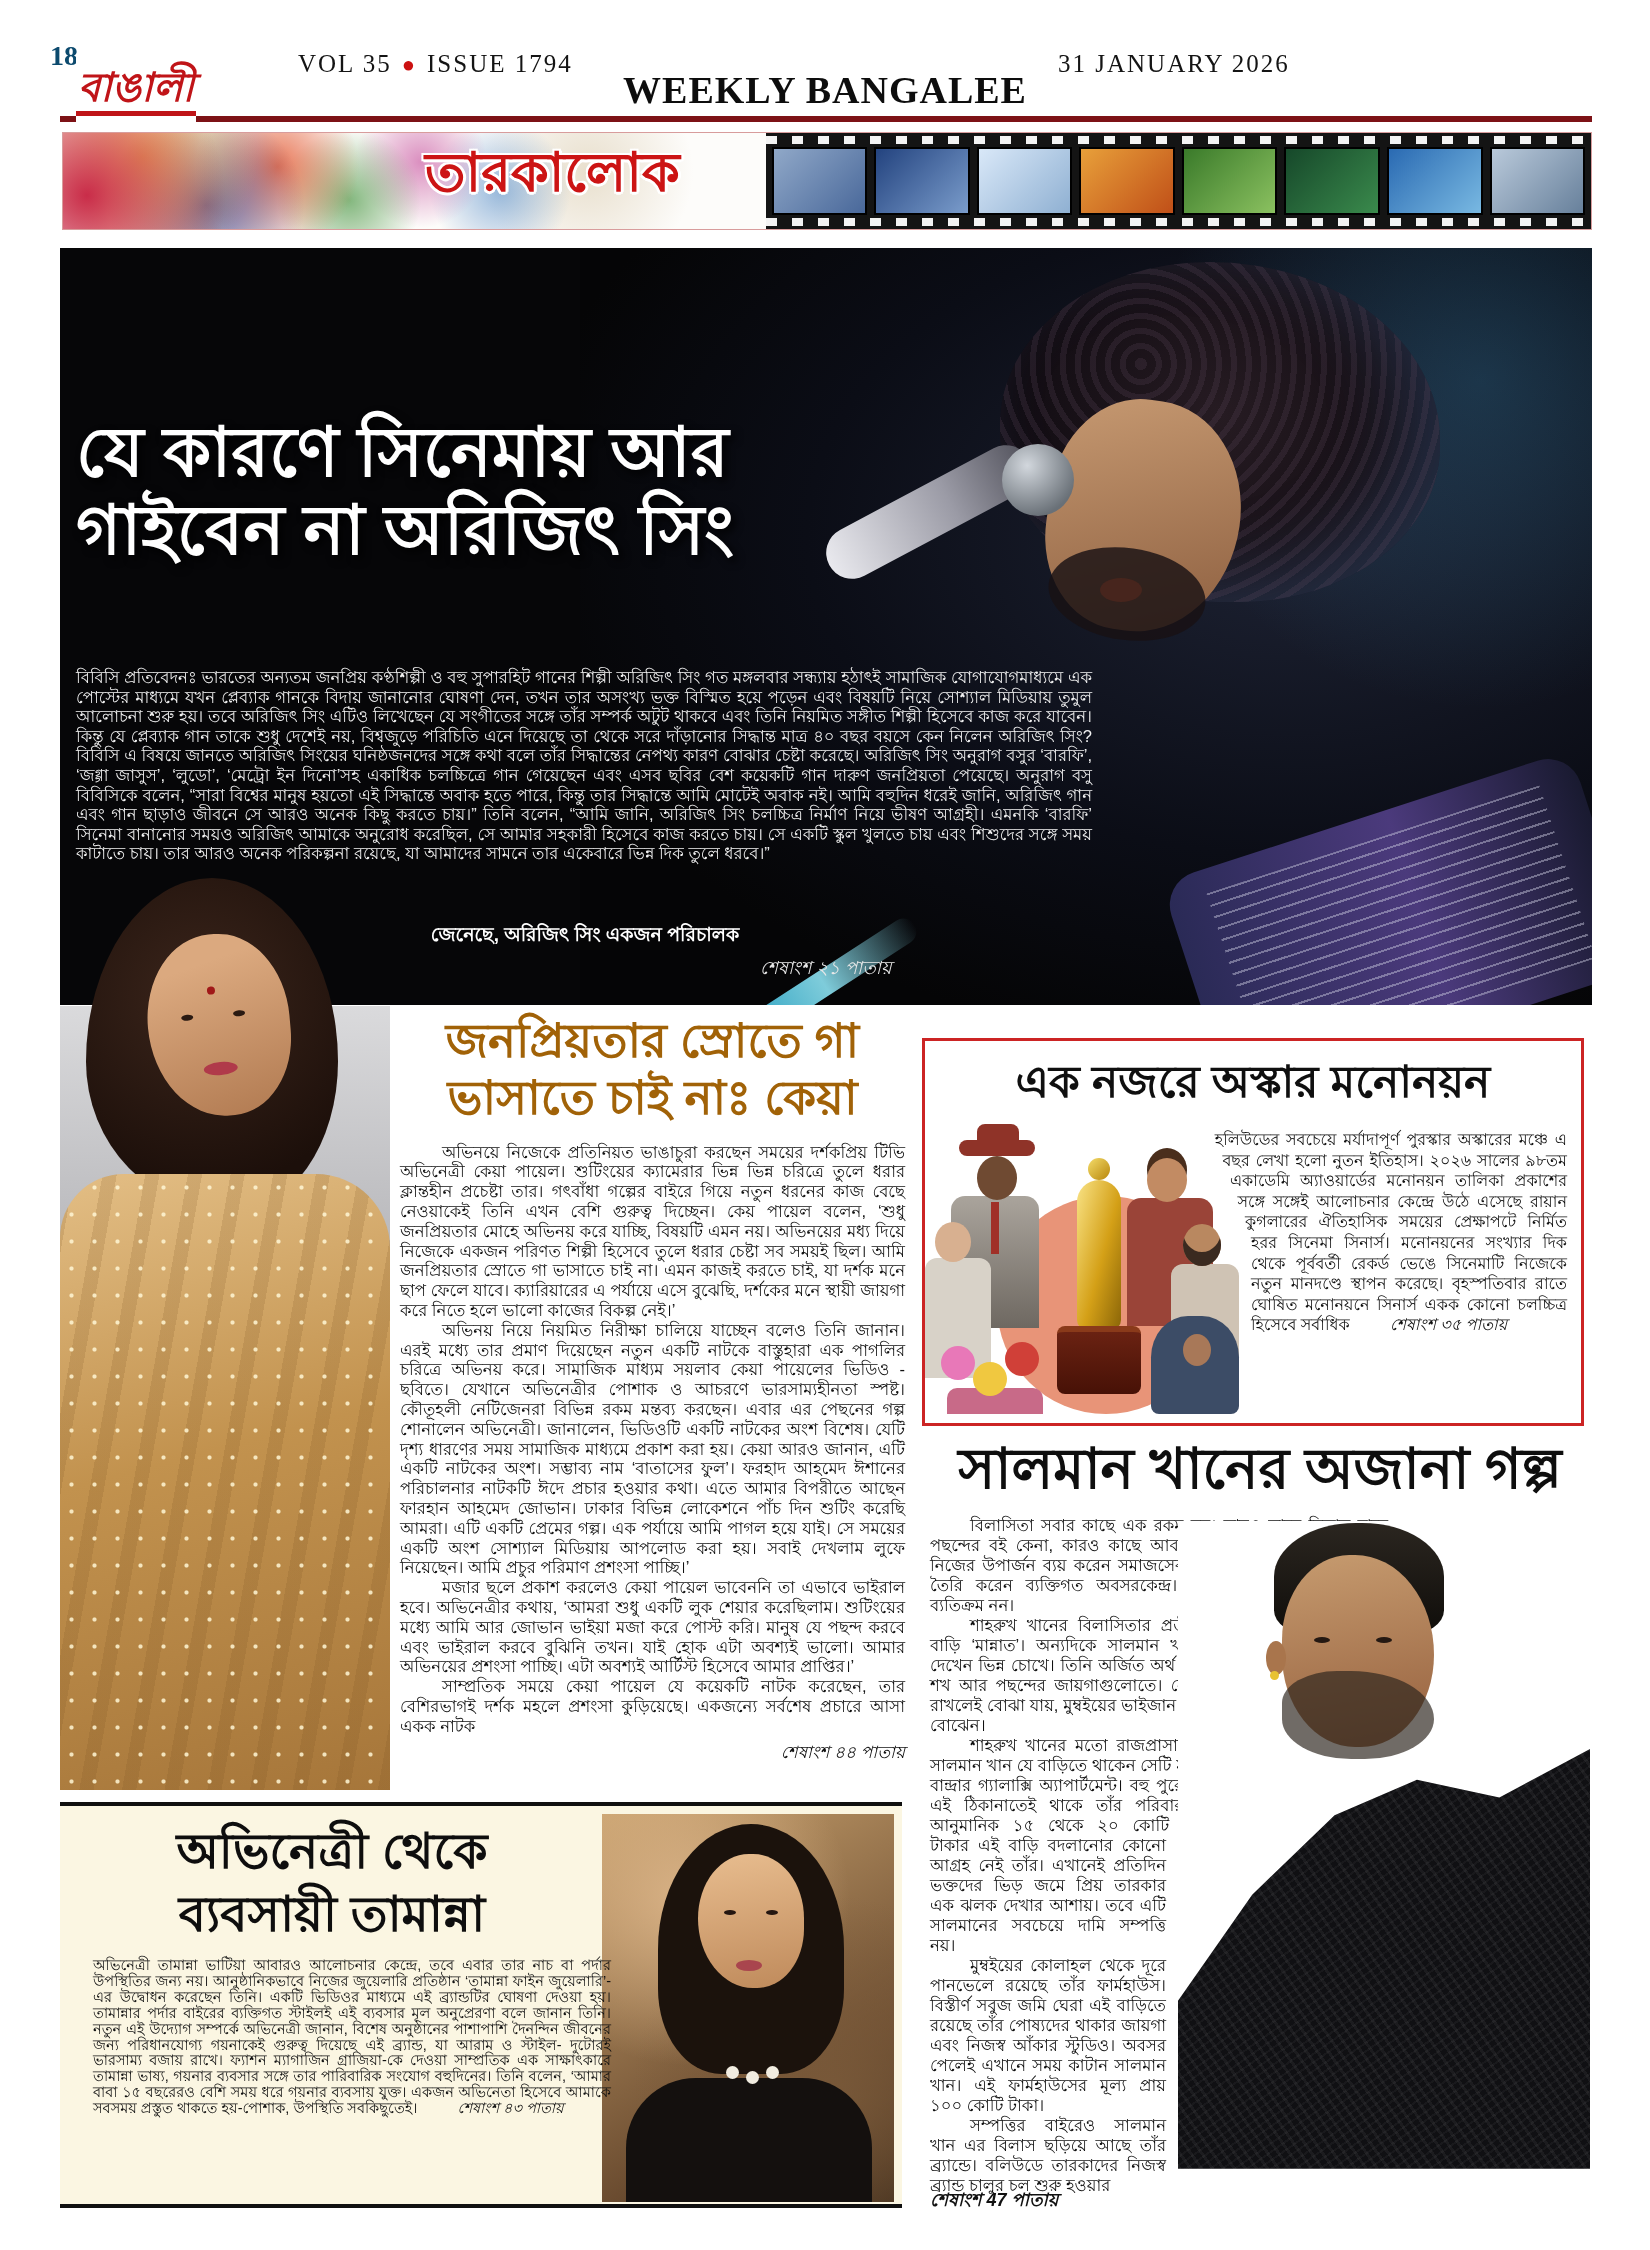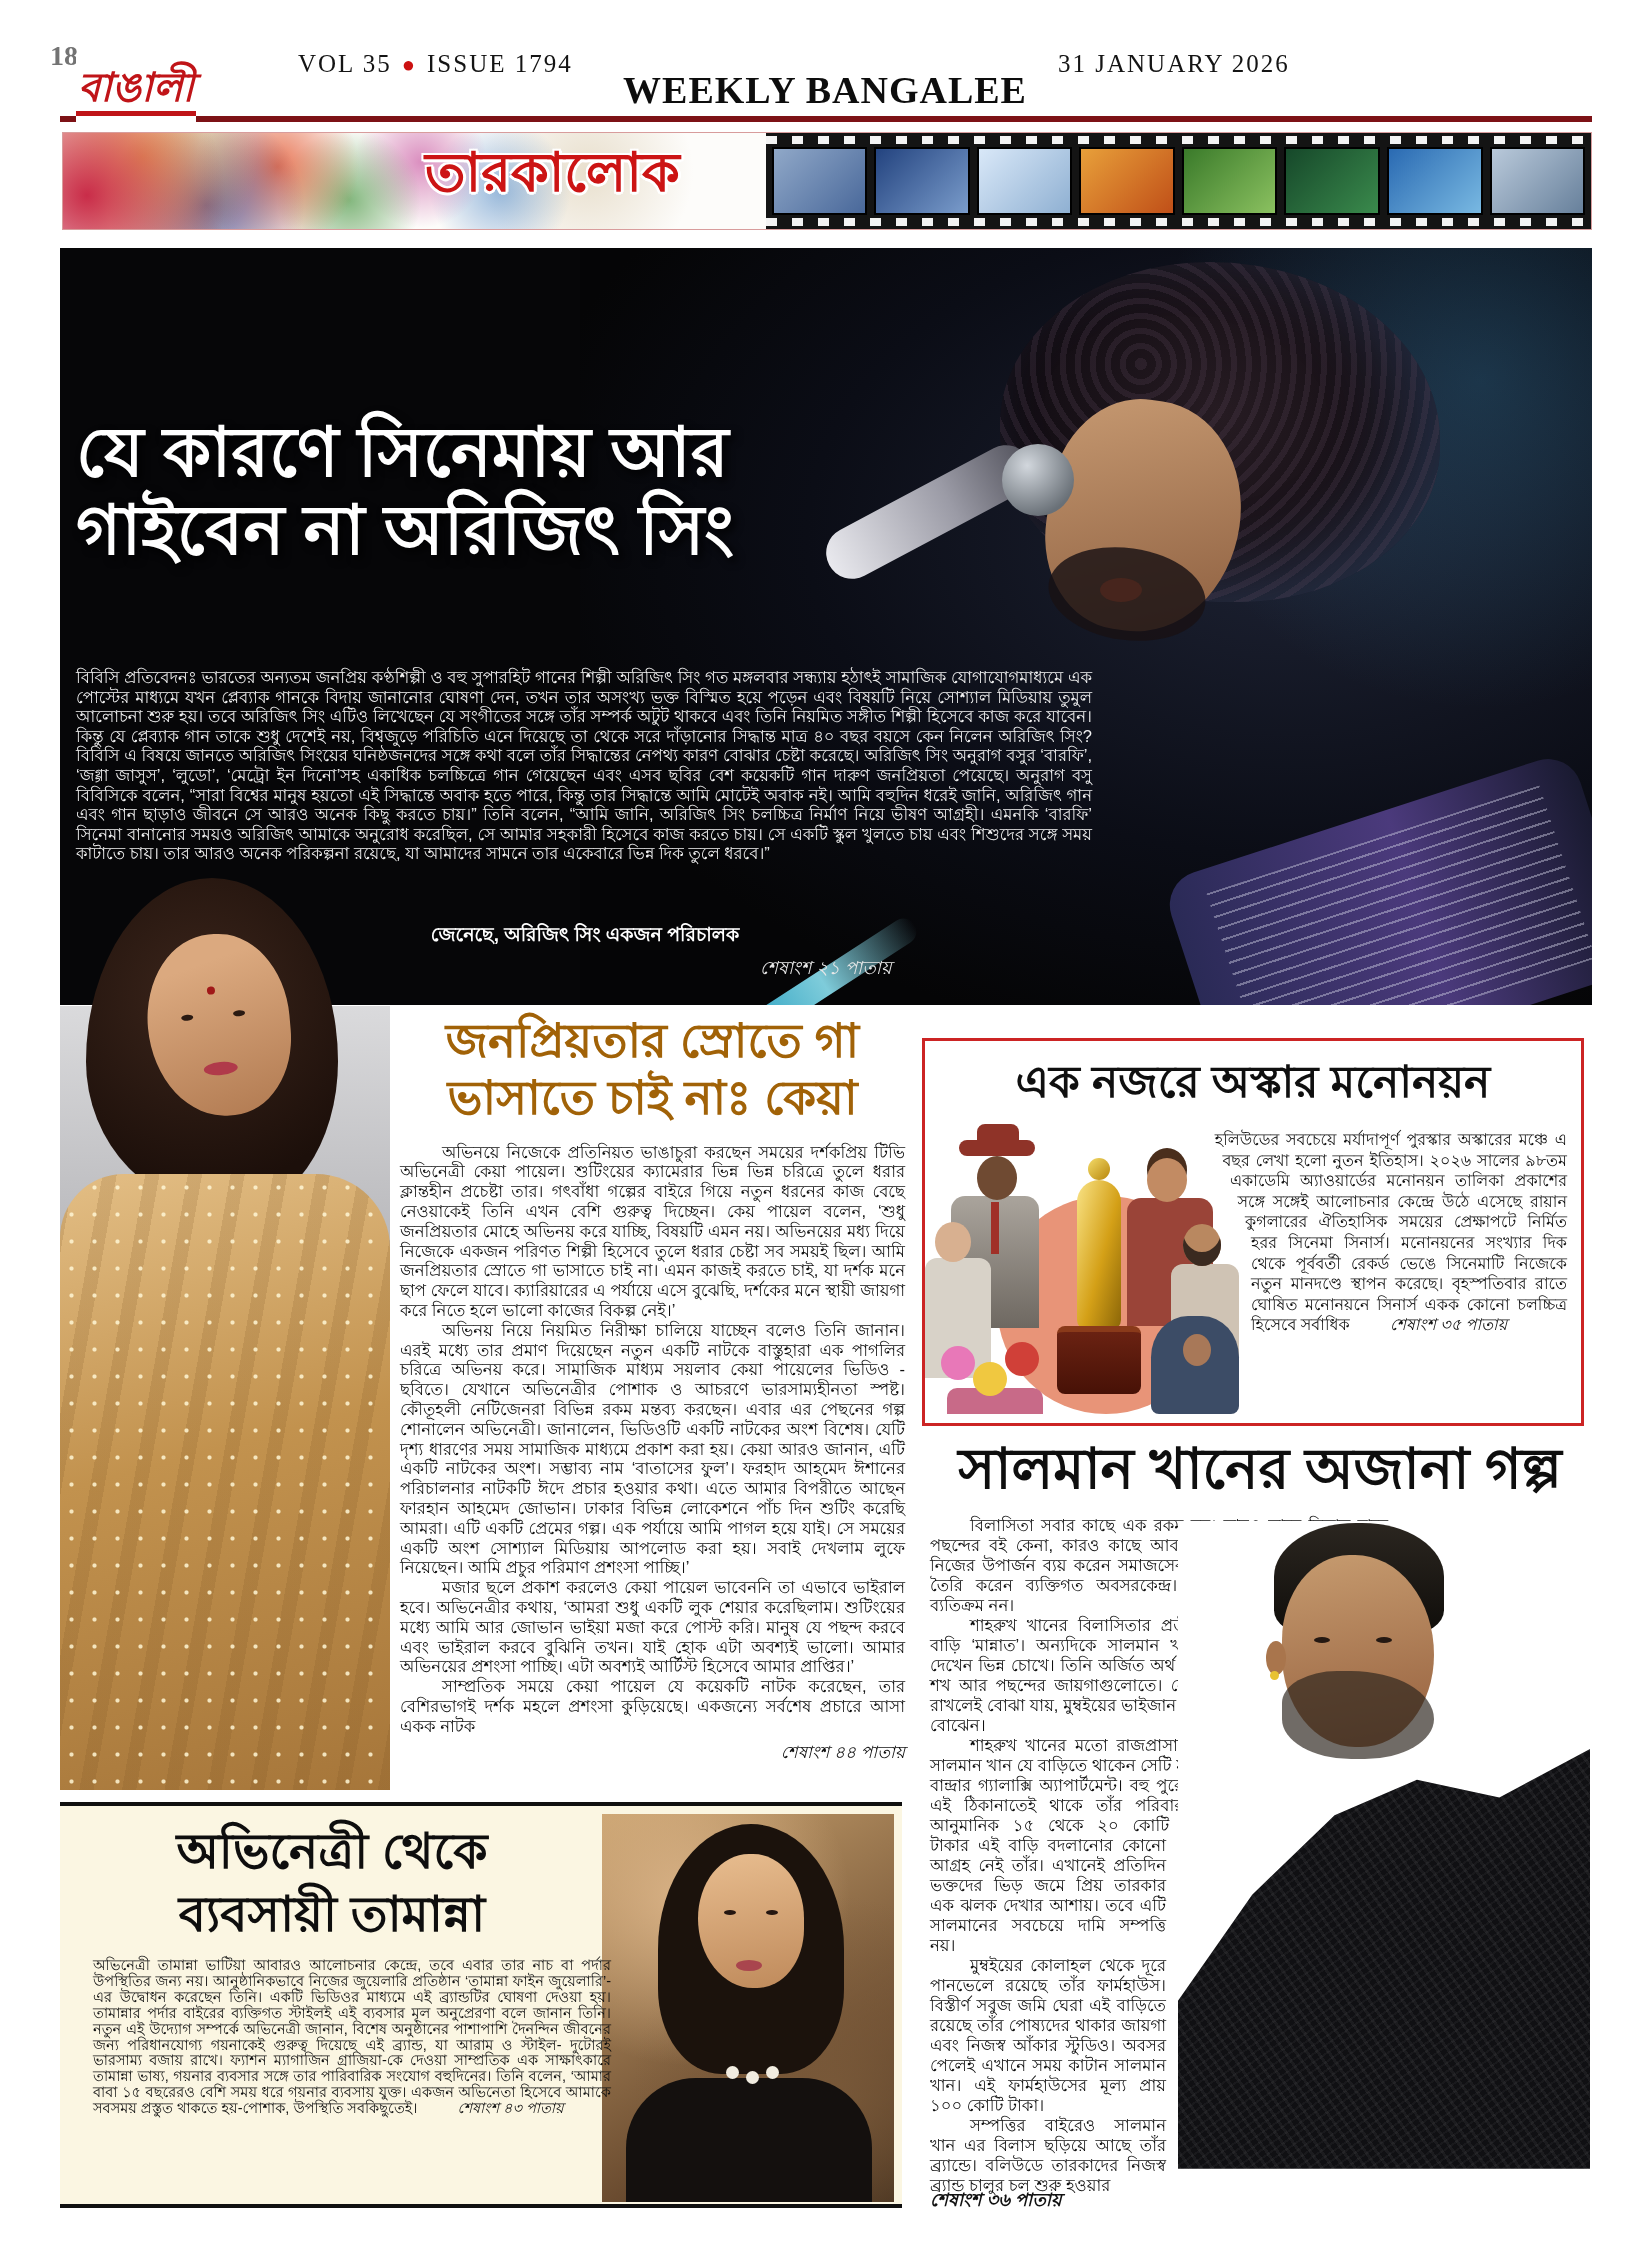--- a/index.html
+++ b/index.html
@@ -1,21 +1,21 @@
 <!DOCTYPE html>
 <html><head>
 <meta charset="utf-8">
 <style>
   html,body{margin:0;padding:0;background:#e8e8e8;}
   #page{position:relative;width:1650px;height:2250px;background:#ffffff;overflow:hidden;
         font-family:"Liberation Sans","DejaVu Sans",sans-serif;color:#111;}
   .abs{position:absolute;}
 
   
-  .page-num{left:50px;top:40px;font:bold 28px "Liberation Serif",serif;color:#737373;}
+  .page-num{left:50px;top:40px;font:bold 28px "Liberation Serif",serif;color:#0c4a6e;}
   .logo{left:76px;top:54px;width:120px;height:76px;background:#fff;display:flex;flex-direction:column;
         align-items:center;justify-content:center;z-index:3;}
   .logo .big{color:#c01418;font:bold italic 40px "Liberation Serif",serif;line-height:1;}
   .logo .bar{width:100%;height:5px;background:#c01418;margin-top:3px;}
   .vol-issue{left:298px;top:50px;font:25px "Liberation Serif",serif;letter-spacing:2px;color:#141414;}
   .vol-issue .dot{color:#cc1111;font-size:22px;padding:0 10px;}
   .masthead{left:0;right:0;top:40px;text-align:center;font:bold 38px "Liberation Serif",serif;
             letter-spacing:1px;color:#0d0d0d;margin-top:28px;}
   .hdr-date{left:1058px;top:50px;font:25px "Liberation Serif",serif;letter-spacing:2px;color:#141414;}
   .header-rule{left:60px;top:116px;width:1532px;height:6px;background:#7d1216;}
@@ -325,21 +325,21 @@
         <div class="sal-ear"></div>
         <div class="sal-ring"></div>
         <div class="sal-jacket"></div>
       </div>
       <p>বিলাসিতা সবার কাছে এক রকম নয়। কারও কাছে বিলাস মানে পছন্দের বই কেনা, কারও কাছে আবার দামি গাড়ি বা বাড়ি। কেউ নিজের উপার্জন ব্যয় করেন সমাজসেবায়, আবার কেউ শখের বশে তৈরি করেন ব্যক্তিগত অবসরকেন্দ্র। বলিউড তারকারাও এর ব্যতিক্রম নন।</p>
       <p>শাহরুখ খানের বিলাসিতার প্রতীক তাঁর ২০০ কোটির বাড়ি ‘মান্নাত’। অন্যদিকে সালমান খান তাঁর বিলাসিতাকে দেখেন ভিন্ন চোখে। তিনি অর্জিত অর্থ ব্যয় করেছেন নিজের শখ আর পছন্দের জায়গাগুলোতে। সেই তালিকায় চোখ রাখলেই বোঝা যায়, মুম্বইয়ের ভাইজান বিলাস বলতে কী বোঝেন।</p>
       <p>শাহরুখ খানের মতো রাজপ্রাসাদ নয়, তবু সালমান খান যে বাড়িতে থাকেন সেটি মুম্বইয়ের বান্দ্রার গ্যালাক্সি অ্যাপার্টমেন্ট। বহু পুরোনো এই ঠিকানাতেই থাকে তাঁর পরিবার। আনুমানিক ১৫ থেকে ২০ কোটি টাকার এই বাড়ি বদলানোর কোনো আগ্রহ নেই তাঁর। এখানেই প্রতিদিন ভক্তদের ভিড় জমে প্রিয় তারকার এক ঝলক দেখার আশায়। তবে এটি সালমানের সবচেয়ে দামি সম্পত্তি নয়।</p>
       <p>মুম্বইয়ের কোলাহল থেকে দূরে পানভেলে রয়েছে তাঁর ফার্মহাউস। বিস্তীর্ণ সবুজ জমি ঘেরা এই বাড়িতে রয়েছে তাঁর পোষ্যদের থাকার জায়গা এবং নিজস্ব আঁকার স্টুডিও। অবসর পেলেই এখানে সময় কাটান সালমান খান। এই ফার্মহাউসের মূল্য প্রায় ১০০ কোটি টাকা।</p>
       <p>সম্পত্তির বাইরেও সালমান খান এর বিলাস ছড়িয়ে আছে তাঁর ব্র্যান্ডে। বলিউডে তারকাদের নিজস্ব ব্র্যান্ড চালুর চল শুরু হওয়ার</p>
     </div>
-    <div class="salman-cont">শেষাংশ ৩৬ পাতায়</div>
+    <div class="salman-cont">শেষাংশ 47 পাতায়</div>
   </div>
 
   <div class="abs tamanna-box">
     <div class="tam-photo">
       <div class="tam-hair"></div>
       <div class="tam-face"></div>
       <div class="tam-eye l"></div>
       <div class="tam-eye r"></div>
       <div class="tam-lips"></div>
       <div class="tam-blazer"></div>

